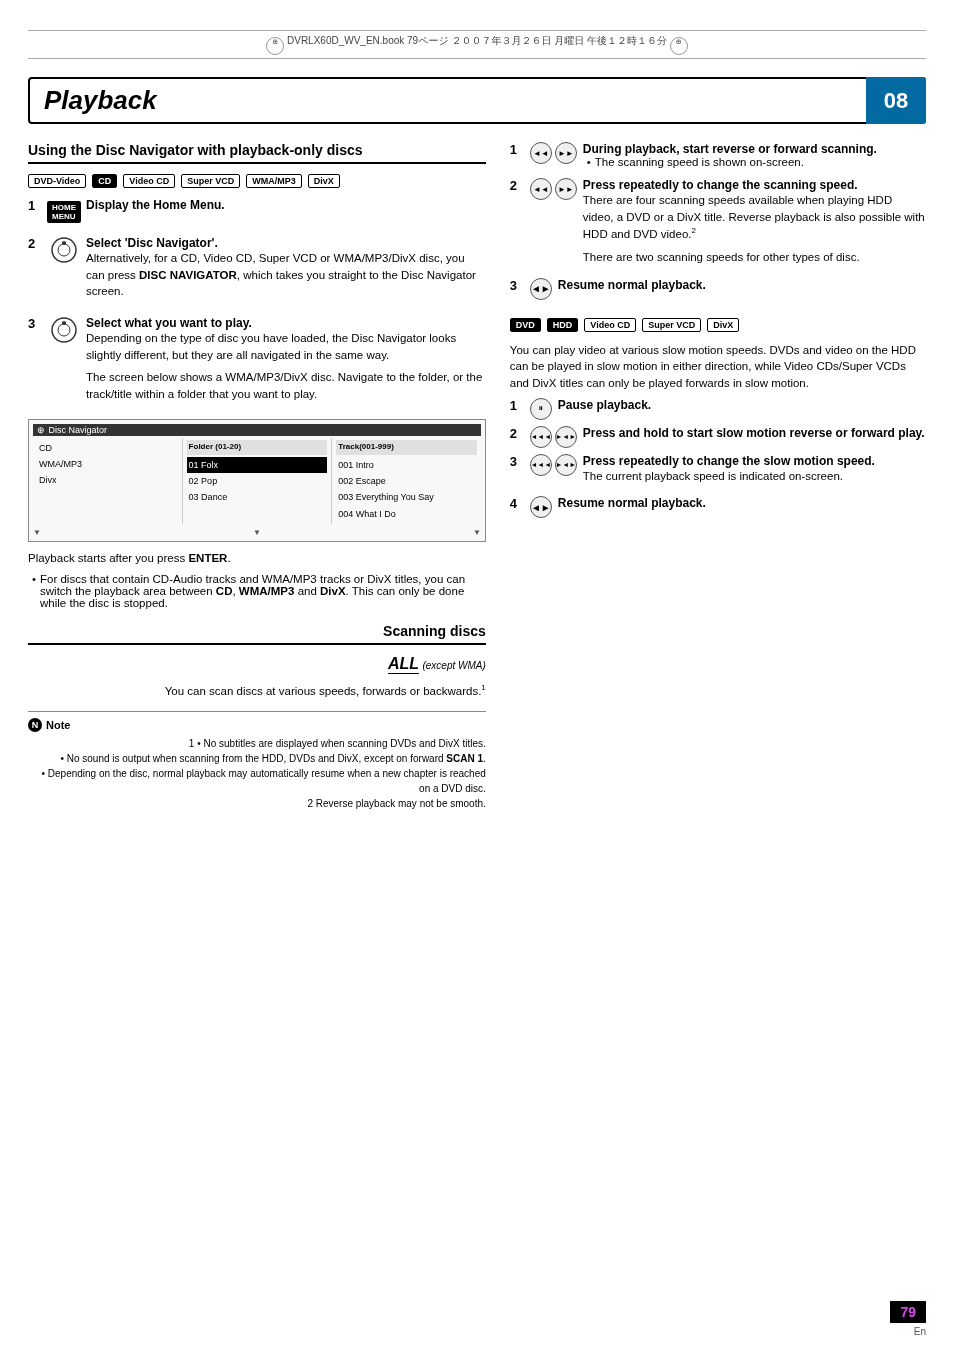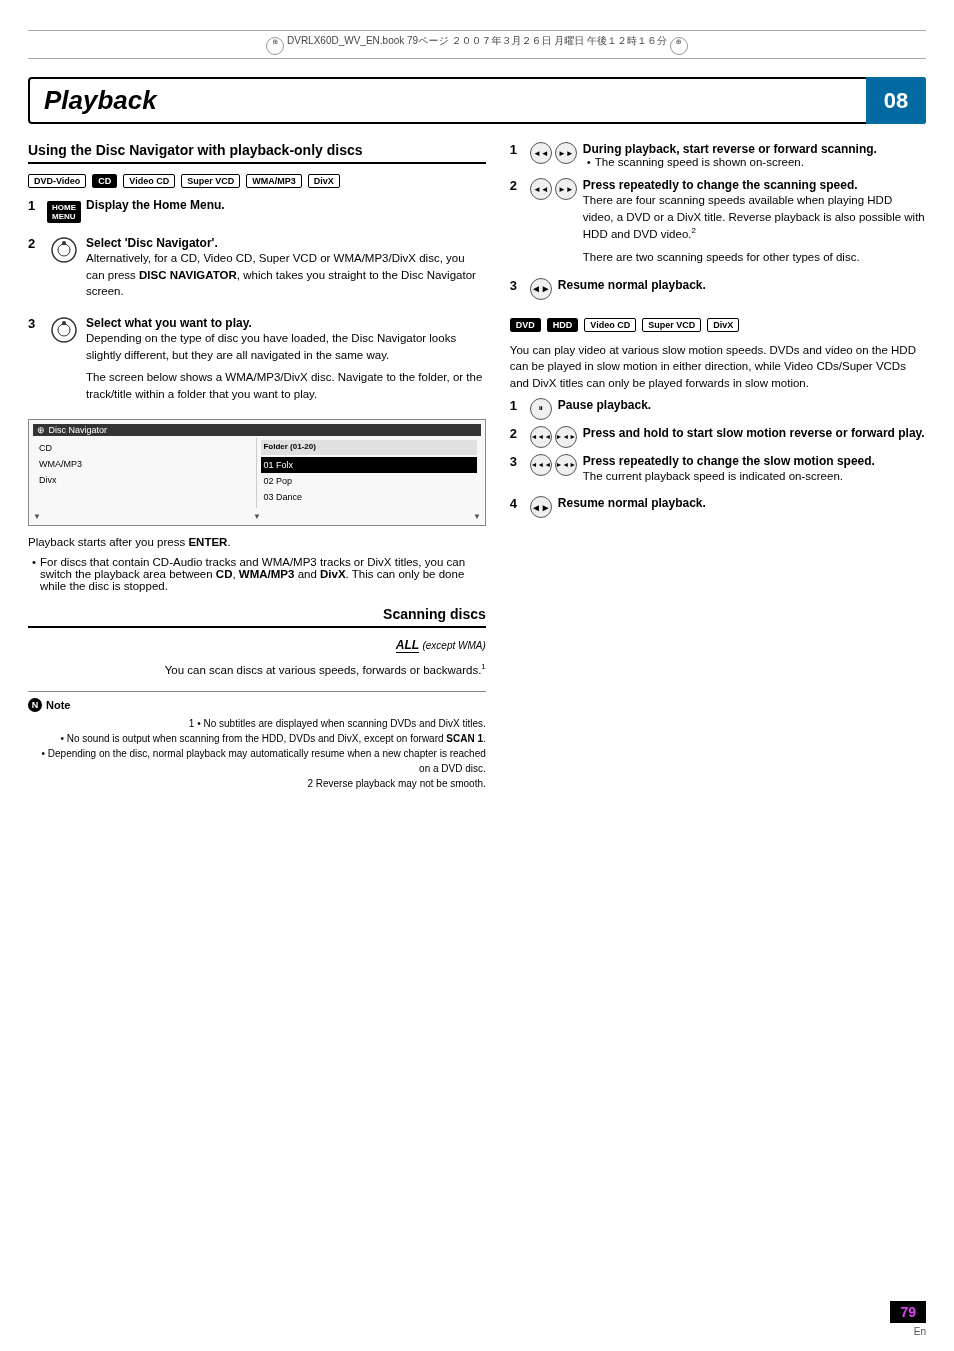--- a/index.html
+++ b/index.html
@@ -227,21 +227,21 @@
       flex-shrink: 0;
     }
 
     
     .scan-section {
       margin-top: 14px;
       text-align: right;
     }
 
     .all-badge {
-      font-size: 12px;
+      font-size: 16px;
       font-weight: bold;
       font-style: italic;
       border-bottom: 1px solid #000;
       display: inline-block;
       margin-bottom: 2px;
     }
 
     .except-text {
       font-size: 10px;
       font-style: italic;
@@ -468,20 +468,27 @@
               <div class="normal-row">CD</div>
               <div class="normal-row">WMA/MP3</div>
               <div class="normal-row">Divx</div>
             </div>
             <div class="disc-nav-col">
               <div class="header-row">Folder (01-20)</div>
               <div class="selected-row">01 Folx</div>
               <div class="normal-row">02 Pop</div>
               <div class="normal-row">03 Dance</div>
             </div>
+            <div class="disc-nav-col">
+              <div class="header-row">Track(001-999)</div>
+              <div class="normal-row">001 Intro</div>
+              <div class="normal-row">002 Escape</div>
+              <div class="normal-row">003 Everything You Say</div>
+              <div class="normal-row">004 What I Do</div>
+            </div>
           </div>
           <div class="disc-nav-scroll">
             <span class="scroll-arrow">▼</span>
             <span class="scroll-arrow">▼</span>
             <span class="scroll-arrow">▼</span>
           </div>
         </div>
 
         <p>Playback starts after you press <strong>ENTER</strong>.</p>
 

